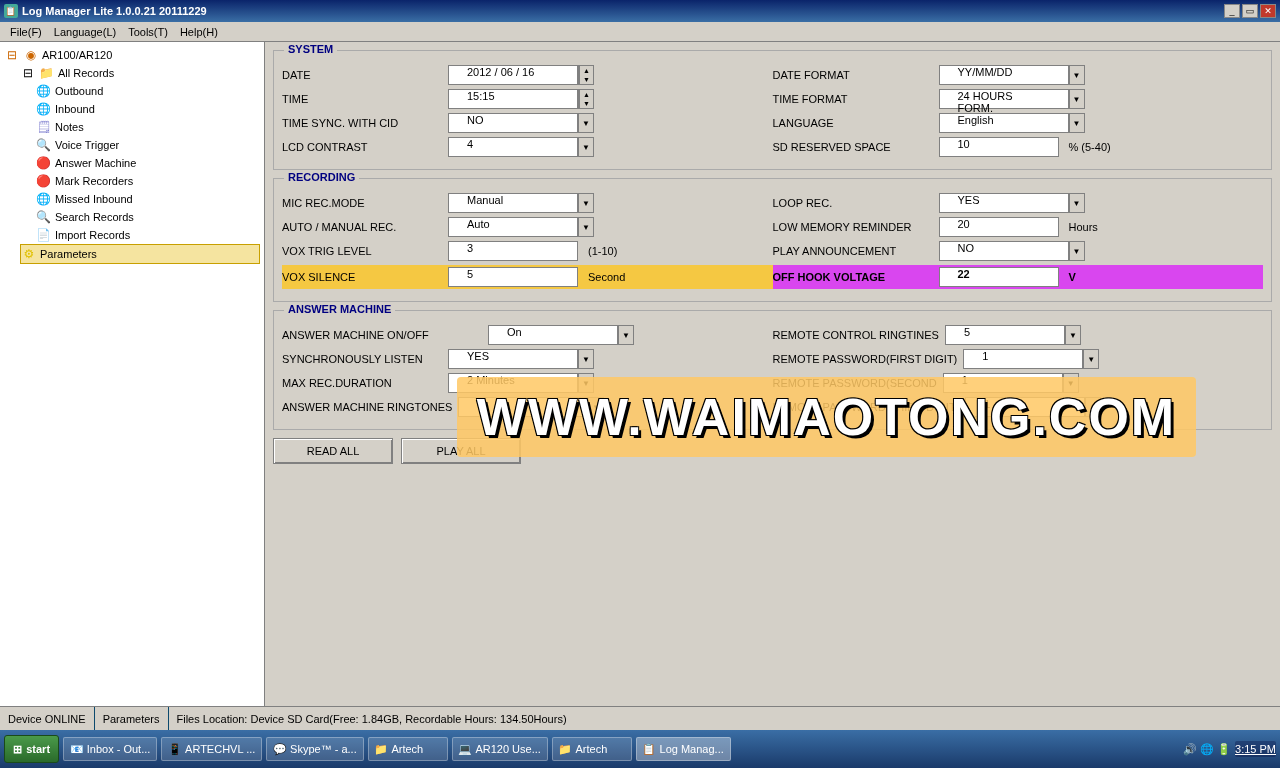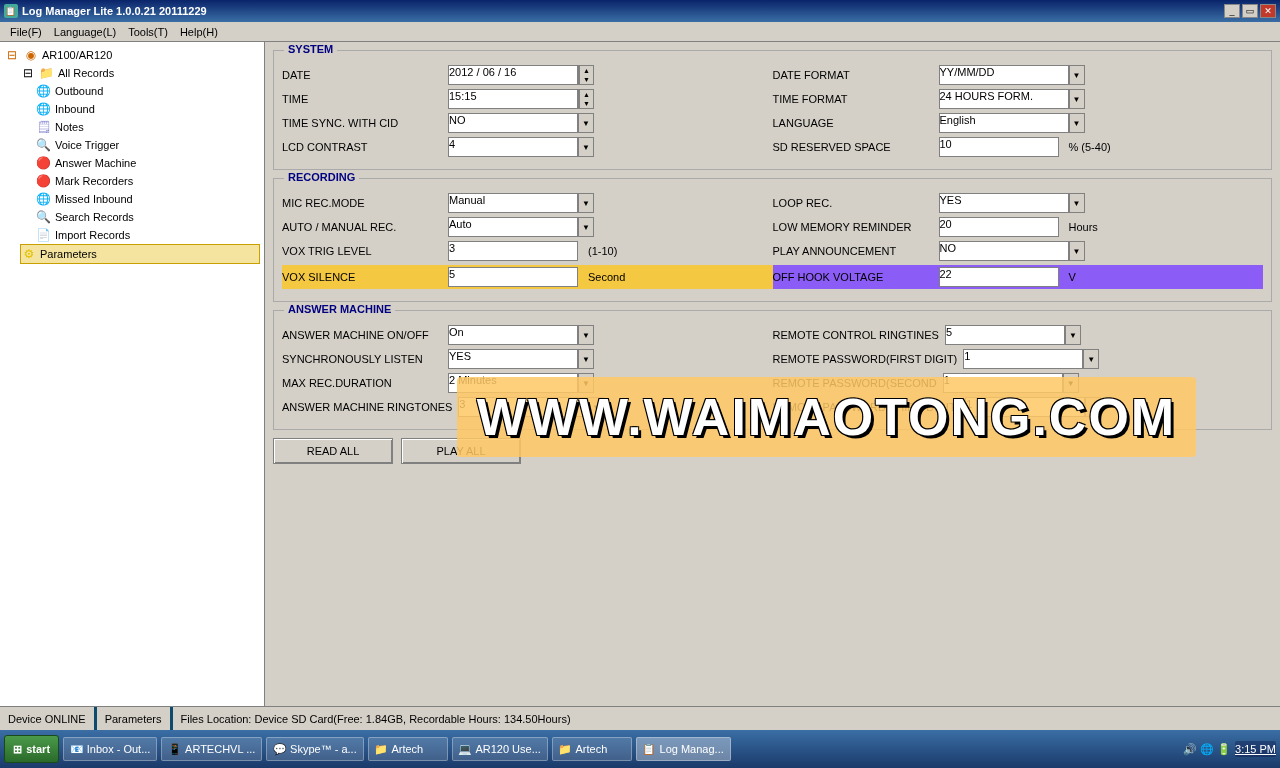--- a/index.html
+++ b/index.html
@@ -92,21 +92,21 @@
       font-size: 11px;
       font-weight: bold;
       color: #000080;
     }
     .form-row { display: flex; align-items: center; gap: 6px; margin-bottom: 4px; }
     .form-label { min-width: 160px; font-size: 11px; white-space: nowrap; }
     .form-input {
       height: 20px;
       border: 1px solid #808080;
       background: white;
-      padding: 0 0;
+      padding: 0 18px;
       font-size: 11px;
       min-width: 120px;
     }
     .dropdown-btn {
       width: 16px;
       height: 20px;
       background: #d4d0c8;
       border-left: 1px solid #808080;
       border: 1px solid #808080;
       display: flex;
@@ -170,21 +170,21 @@
       border-top: 1px solid #808080;
       display: flex;
       align-items: center;
       font-size: 11px;
     }
     .status-section {
       padding: 0 8px;
       height: 100%;
       display: flex;
       align-items: center;
-      border-right: 3px solid #0c4a6e;
+      border-right: 1px solid #0c4a6e;
     }
 
     
     .taskbar {
       height: 38px;
       background: linear-gradient(to bottom, #3a6ea5, #1a3a6a);
       display: flex;
       align-items: center;
       padding: 0 4px;
       gap: 4px;
@@ -424,21 +424,21 @@
             <div class="form-input" style="width:80px;">20</div>
             <span class="unit-label">Hours</span>
           </div>
           <div class="form-row">
             <span class="form-label">PLAY ANNOUNCEMENT</span>
             <div class="input-with-btn">
               <div class="form-input" style="width:130px;">NO</div>
               <div class="dropdown-btn">▼</div>
             </div>
           </div>
-          <div class="form-row" style="background:#8b5cf6; padding: 2px 0;">
+          <div class="form-row" style="background:#d946ef; padding: 2px 0; font-weight: bold;">
             <span class="form-label">OFF HOOK VOLTAGE</span>
             <div class="form-input" style="width:80px;">22</div>
             <span class="unit-label">V</span>
           </div>
         </div>
       </div>
     </div>
 
     <div class="watermark">
       <div class="watermark-bg">
@@ -447,21 +447,21 @@
     </div>
 
     <div class="section-panel" style="padding: 14px 8px 8px 8px;">
       <span class="section-title">ANSWER MACHINE</span>
       <div class="two-col" style="gap:4px 0;">
 
         <div>
           <div class="form-row">
             <span class="form-label">ANSWER MACHINE ON/OFF</span>
             <div class="input-with-btn">
-              <div class="form-input" style="width:130px;">On</div>
+              <div class="form-input" style="width:130px;margin-left:40px;">On</div>
               <div class="dropdown-btn">▼</div>
             </div>
           </div>
           <div class="form-row">
             <span class="form-label">SYNCHRONOUSLY LISTEN</span>
             <div class="input-with-btn">
               <div class="form-input" style="width:130px;">YES</div>
               <div class="dropdown-btn">▼</div>
             </div>
           </div>

